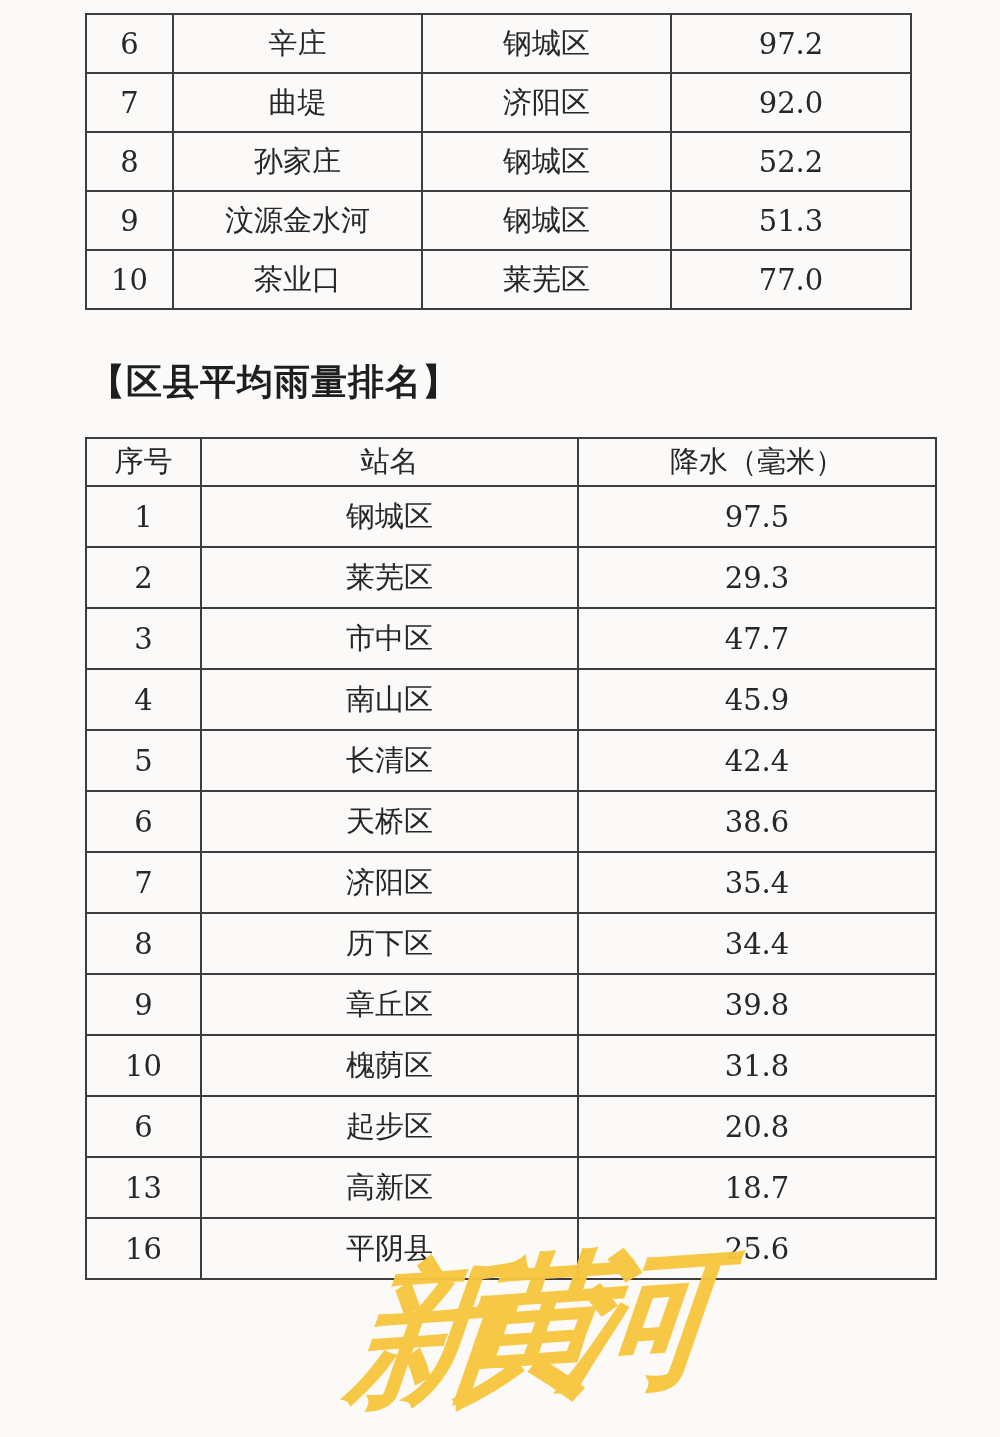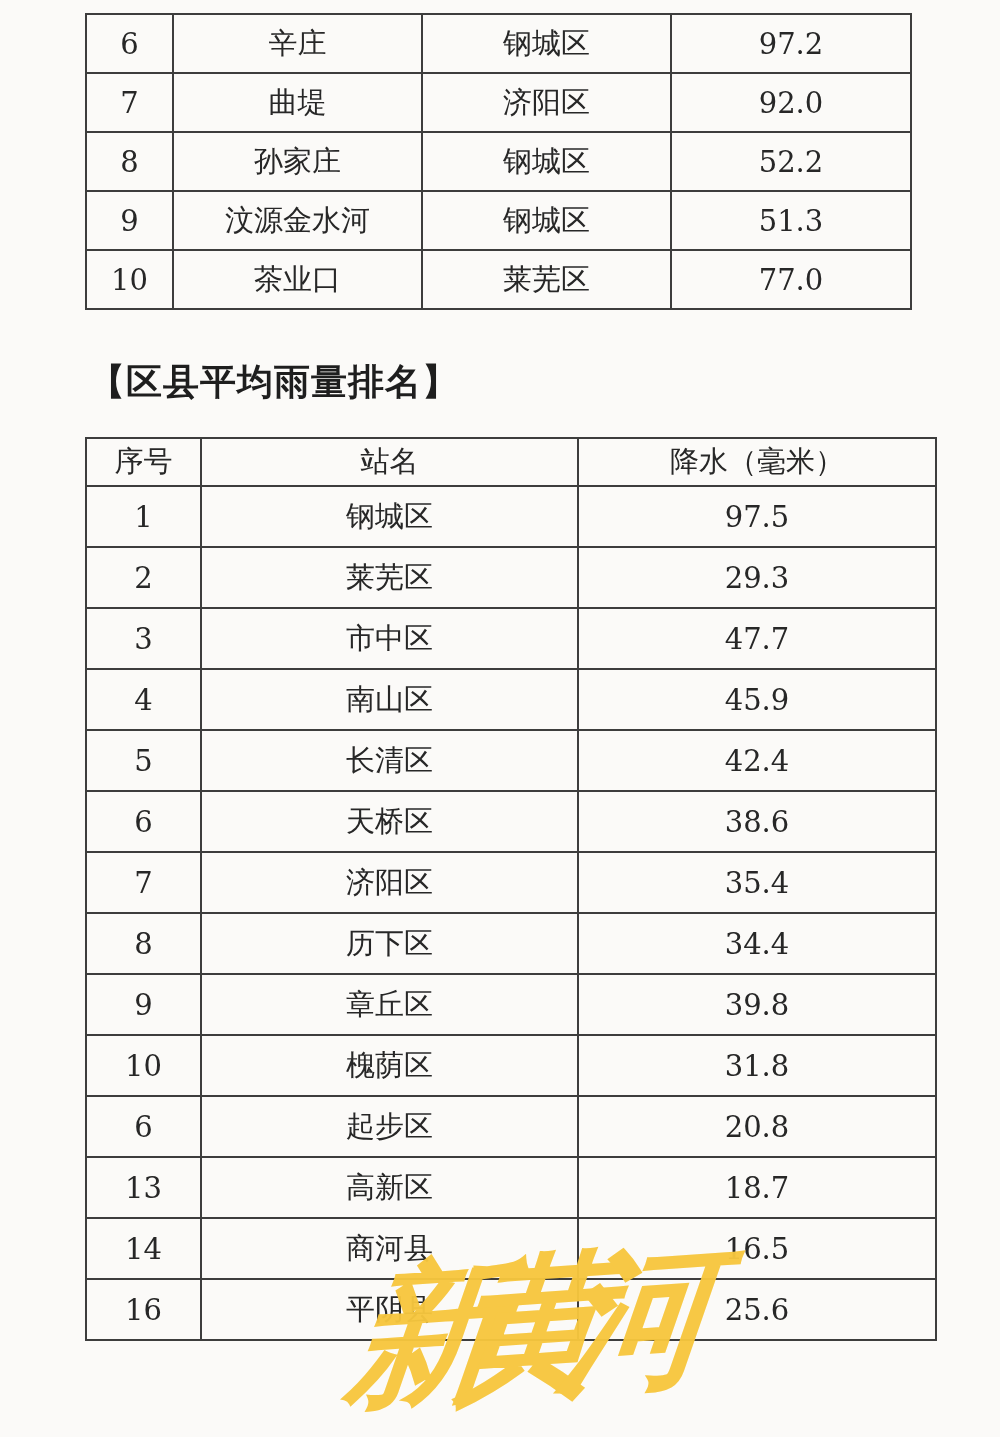--- a/index.html
+++ b/index.html
@@ -178,25 +178,20 @@
         <td>6</td>
         <td>起步区</td>
         <td>20.8</td>
       </tr>
       <tr>
         <td>13</td>
         <td>高新区</td>
         <td>18.7</td>
       </tr>
       <tr>
-        <td>14</td>
-        <td>商河县</td>
-        <td>16.5</td>
-      </tr>
-      <tr>
         <td>16</td>
         <td>平阴县</td>
         <td>25.6</td>
       </tr>
     </tbody>
   </table>
 
   <div class="watermark">新黄河</div>
 
 </div>

